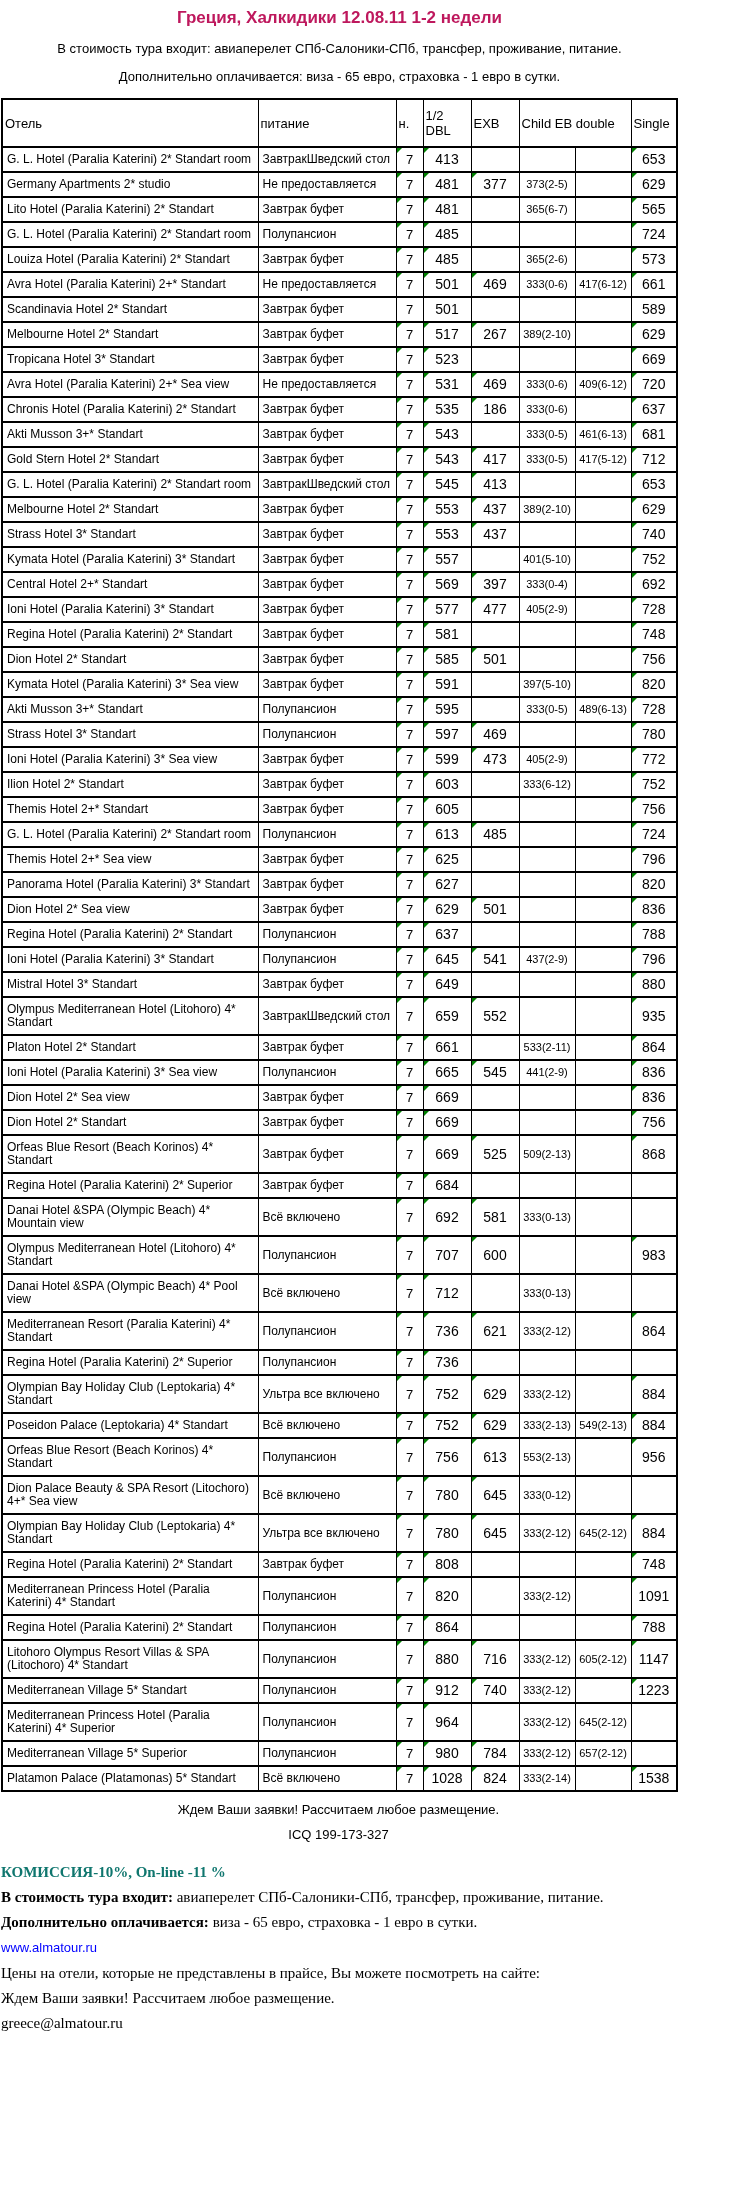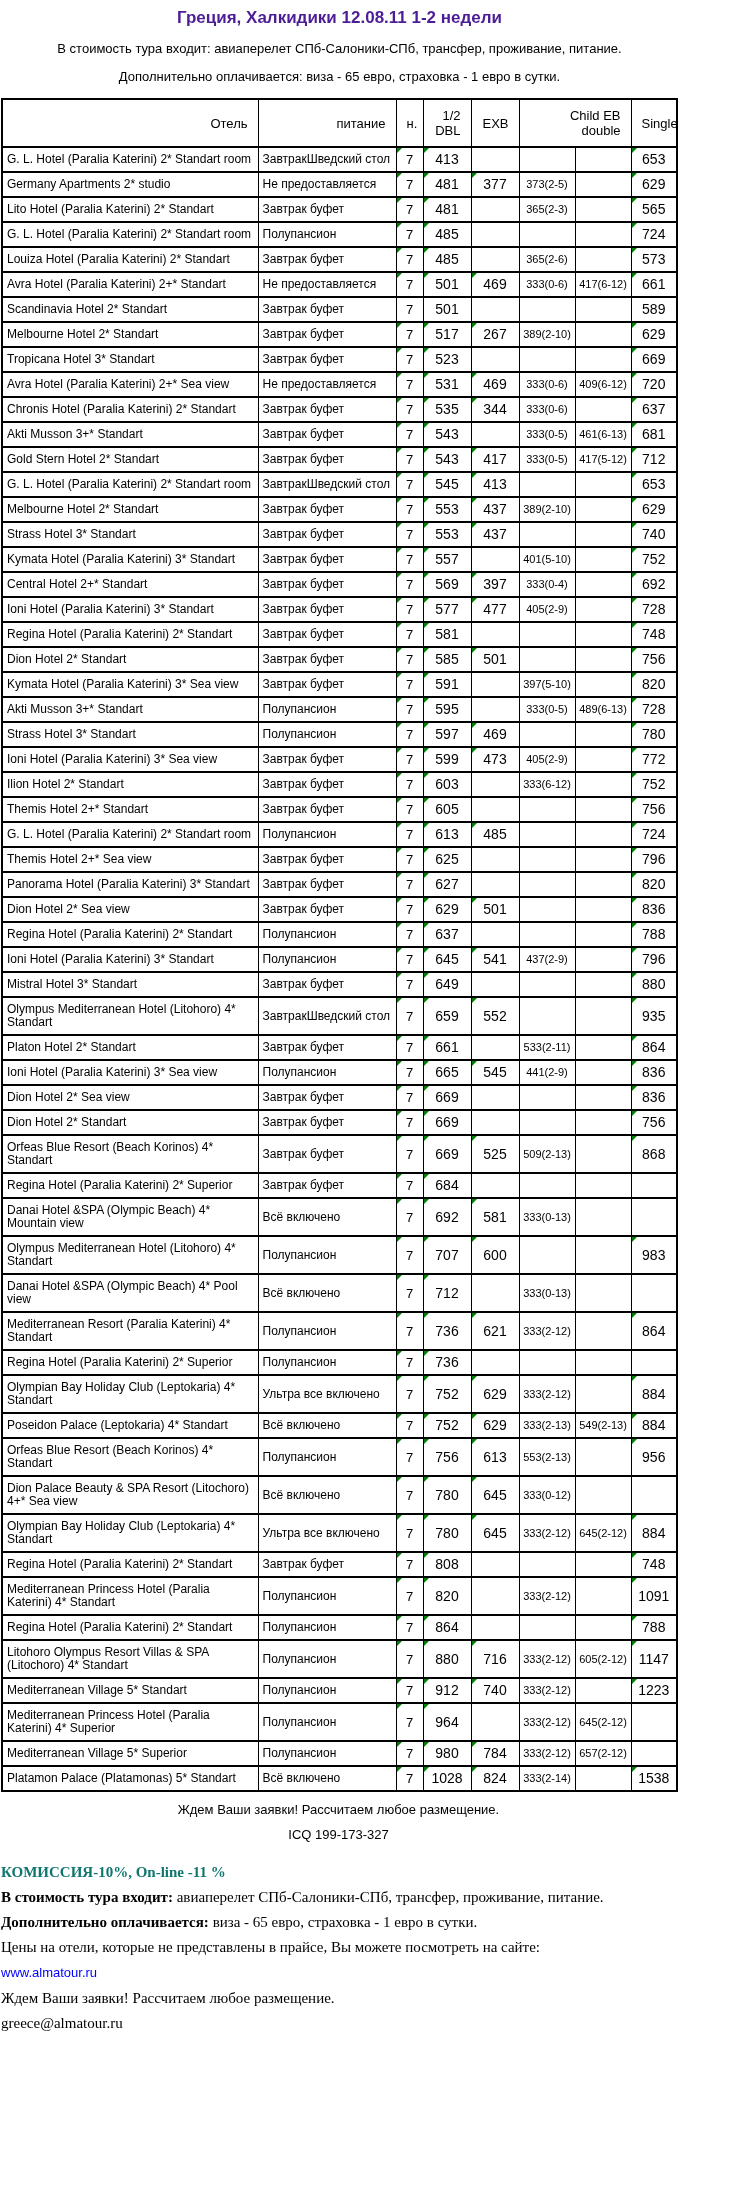--- a/index.html
+++ b/index.html
@@ -8,21 +8,21 @@
     font-family: "Liberation Sans", sans-serif;
     color: #000;
   }
   .sheet { width: 677px; padding-left: 1px; }
 
   .page-title {
     margin: 8px 0 0 0;
     text-align: center;
     font-size: 17px;
     font-weight: bold;
-    color: #4c1d95;
+    color: #be185d;
   }
   .center-line {
     margin: 0;
     padding-top: 13px;
     text-align: center;
     font-size: 13px;
   }
 
   table.price {
     margin-top: 14px;
@@ -35,22 +35,22 @@
     border: 1px solid #000;
     border-top-width: 2px;
     border-bottom-width: 2px;
     overflow: hidden;
     position: relative;
     vertical-align: middle;
   }
   table.price th {
     font-weight: normal;
     font-size: 13px;
-    text-align: right;
-    padding: 8px 10px;
+    text-align: left;
+    padding: 8px 2px;
   }
   th.c-n, th.c-dbl, th.c-exb, th.c-child, th.c-single { font-size: 12px; padding-left: 1px; padding-right: 1px; }
 
   td { padding: 5px 3px; line-height: 13px; }
   td.c-hotel  { font-size: 12px; text-align: left; padding-left: 4px; }
   td.c-meal   { font-size: 12px; text-align: left; padding-left: 4px; }
   td.c-n      { font-size: 13px; text-align: center; }
   td.num      { font-size: 14px; text-align: center; }
   td.c-child  { font-size: 11px; text-align: center; padding-left: 1px; padding-right: 1px; }
 
@@ -139,21 +139,21 @@
           <td class="c-child">373(2-5)</td>
           <td class="c-child"></td>
           <td class="c-single num cm">629</td>
         </tr>
         <tr>
           <td class="c-hotel">Lito Hotel (Paralia Katerini) 2* Standart</td>
           <td class="c-meal">Завтрак буфет</td>
           <td class="c-n cm">7</td>
           <td class="c-dbl num cm">481</td>
           <td class="c-exb num"></td>
-          <td class="c-child">365(2-3)</td>
+          <td class="c-child">365(6-7)</td>
           <td class="c-child"></td>
           <td class="c-single num cm">565</td>
         </tr>
         <tr>
           <td class="c-hotel">G. L. Hotel (Paralia Katerini) 2* Standart room</td>
           <td class="c-meal">Полупансион</td>
           <td class="c-n cm">7</td>
           <td class="c-dbl num cm">485</td>
           <td class="c-exb num"></td>
           <td class="c-child"></td>
@@ -218,21 +218,21 @@
           <td class="c-exb num cm">469</td>
           <td class="c-child">333(0-6)</td>
           <td class="c-child">409(6-12)</td>
           <td class="c-single num cm">720</td>
         </tr>
         <tr>
           <td class="c-hotel">Chronis Hotel (Paralia Katerini) 2* Standart</td>
           <td class="c-meal">Завтрак буфет</td>
           <td class="c-n cm">7</td>
           <td class="c-dbl num cm">535</td>
-          <td class="c-exb num cm">344</td>
+          <td class="c-exb num cm">186</td>
           <td class="c-child">333(0-6)</td>
           <td class="c-child"></td>
           <td class="c-single num cm">637</td>
         </tr>
         <tr>
           <td class="c-hotel">Akti Musson 3+* Standart</td>
           <td class="c-meal">Завтрак буфет</td>
           <td class="c-n cm">7</td>
           <td class="c-dbl num cm">543</td>
           <td class="c-exb num"></td>
@@ -715,19 +715,19 @@
 
   <div class="after-table">
     <p>Ждем Ваши заявки! Рассчитаем любое размещение.</p>
     <p>ICQ 199-173-327</p>
   </div>
 
   <div class="footer-block">
     <p class="commission">КОМИССИЯ-10%, On-line -11 %</p>
     <p><span class="flabel">В стоимость тура входит:</span><span> авиаперелет СПб-Салоники-СПб, трансфер, проживание, питание.</span></p>
     <p><span class="flabel">Дополнительно оплачивается:</span><span> виза - 65 евро, страховка - 1 евро в сутки.</span></p>
+    <p><a class="site-link">www.almatour.ru</a></p>
     <p>Цены на отели, которые не представлены в прайсе, Вы можете посмотреть на сайте:</p>
-    <p><a class="site-link">www.almatour.ru</a></p>
     <p>Ждем Ваши заявки! Рассчитаем любое размещение.</p>
     <p>greece@almatour.ru</p>
   </div>
 
 </div>
 
 </body></html>

